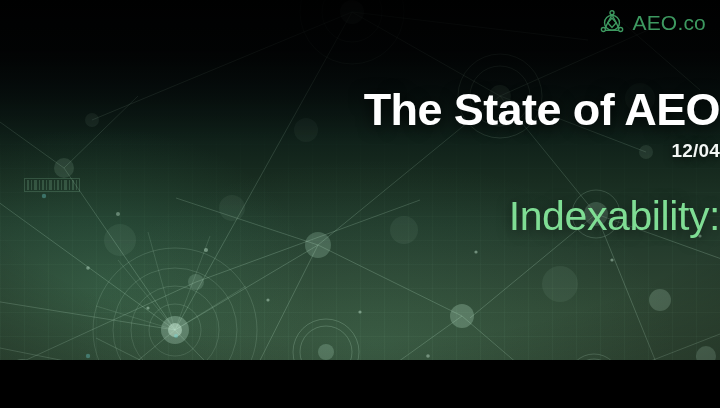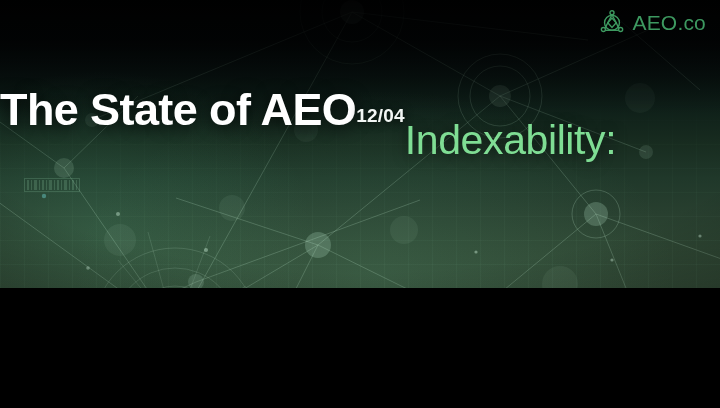--- a/index.html
+++ b/index.html
@@ -8,21 +8,21 @@
     padding: 0;
     background: #000;
   }
   body {
     font-family: "Liberation Sans", sans-serif;
   }
 
   #slide {
     position: relative;
     width: 720px;
-    height: 288px;
+    height: 360px;
     overflow: hidden;
     background: #4c1d95;
   }
 
   
   .bg-layer {
     position: absolute;
     inset: 0;
     pointer-events: none;
   }
@@ -96,39 +96,39 @@
     line-height: 1;
     white-space: nowrap;
   }
 
   
   .content {
     position: absolute;
     inset: 0;
     z-index: 5;
     display: flex;
-    flex-direction: row;
-    align-items: flex-start;
+    flex-direction: column;
+    align-items: flex-end;
     justify-content: flex-start;
     padding-top: 86px;
     box-sizing: border-box;
   }
 
   .title {
     font-size: 45px;
     font-weight: bold;
     color: #ffffff;
     letter-spacing: -0.6px;
     line-height: 1.05;
     text-shadow: 0 2px 16px rgba(0,0,0,0.85);
     margin: 0;
   }
 
   .date {
-    margin-top: 19px;
+    margin-top: 7px;
     font-size: 19px;
     font-weight: bold;
     color: #f2f6f4;
     letter-spacing: 0.2px;
     text-shadow: 0 1px 10px rgba(0,0,0,0.8);
   }
 
   .subtitle {
     margin-top: 27px;
     text-align: center;

